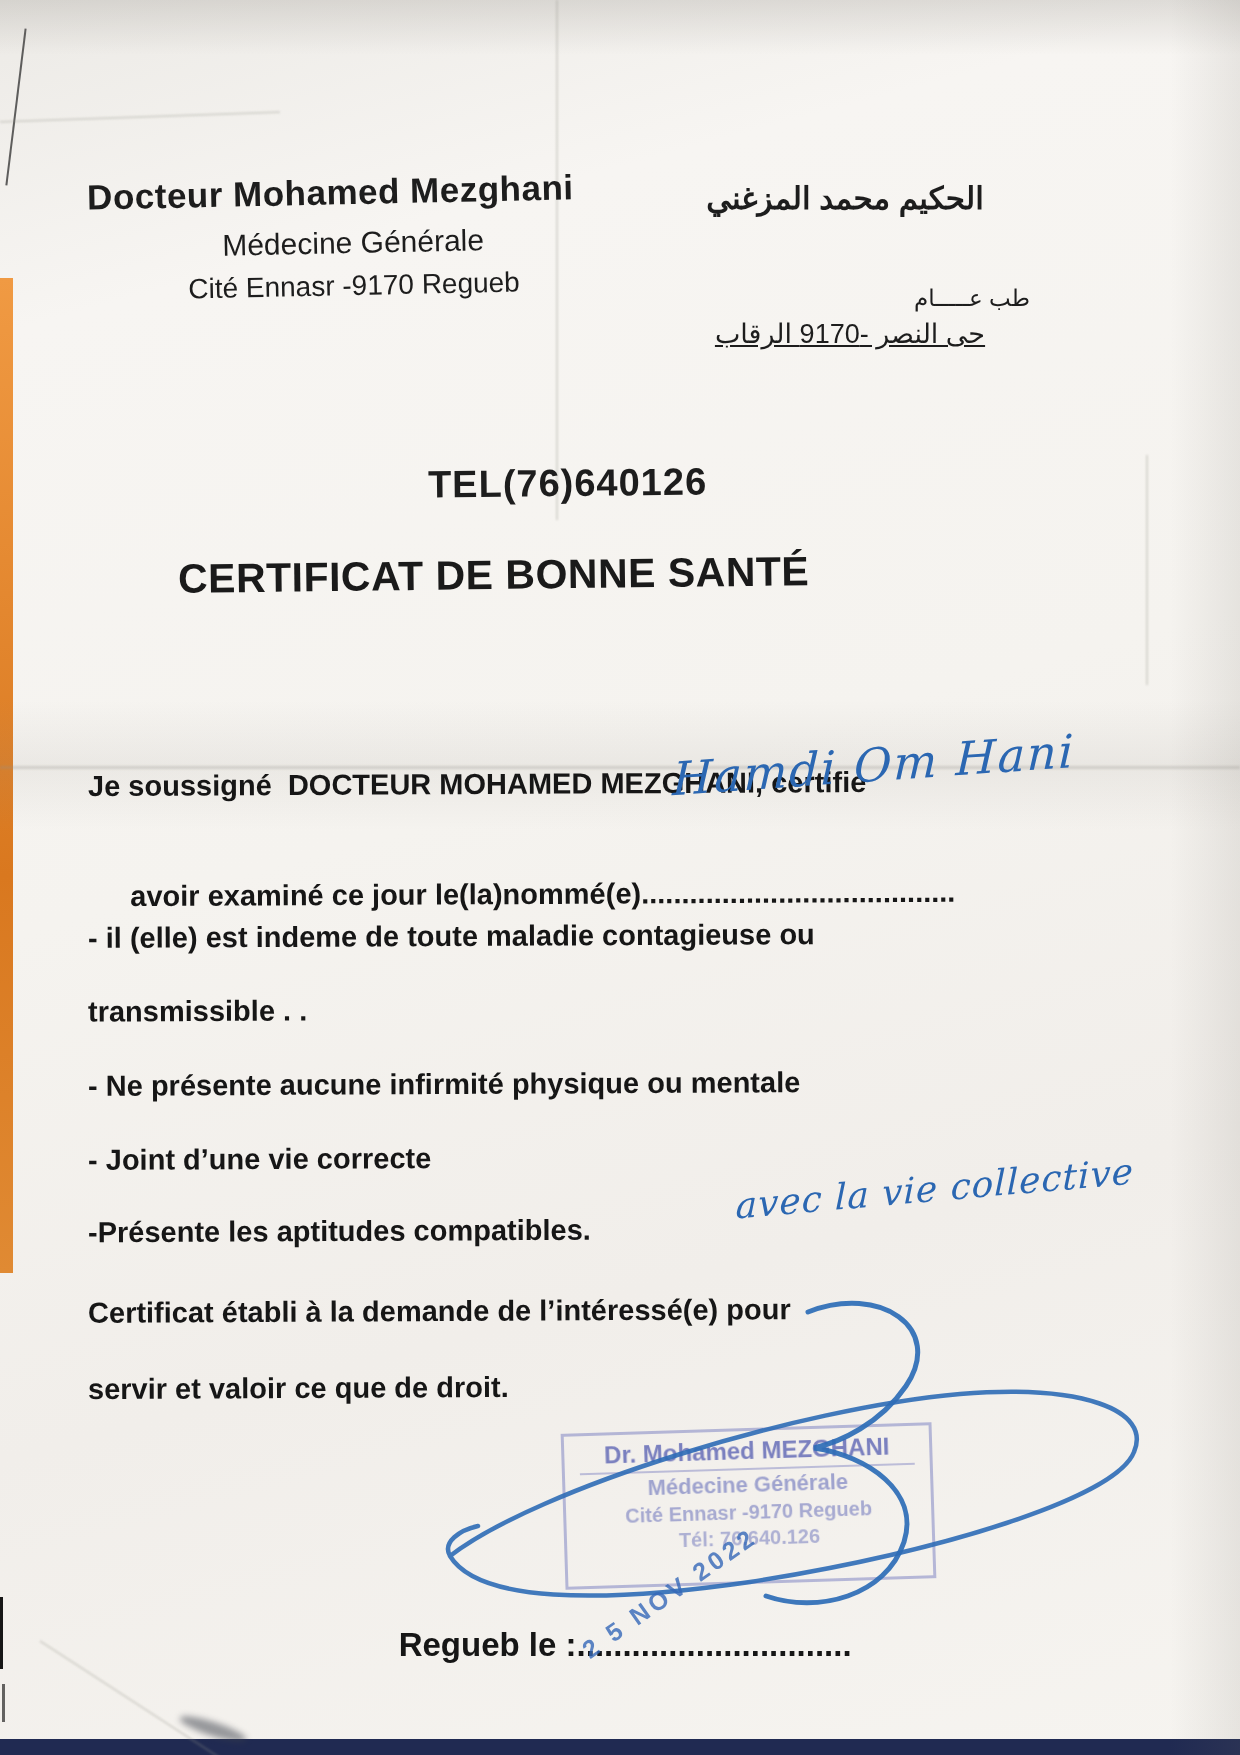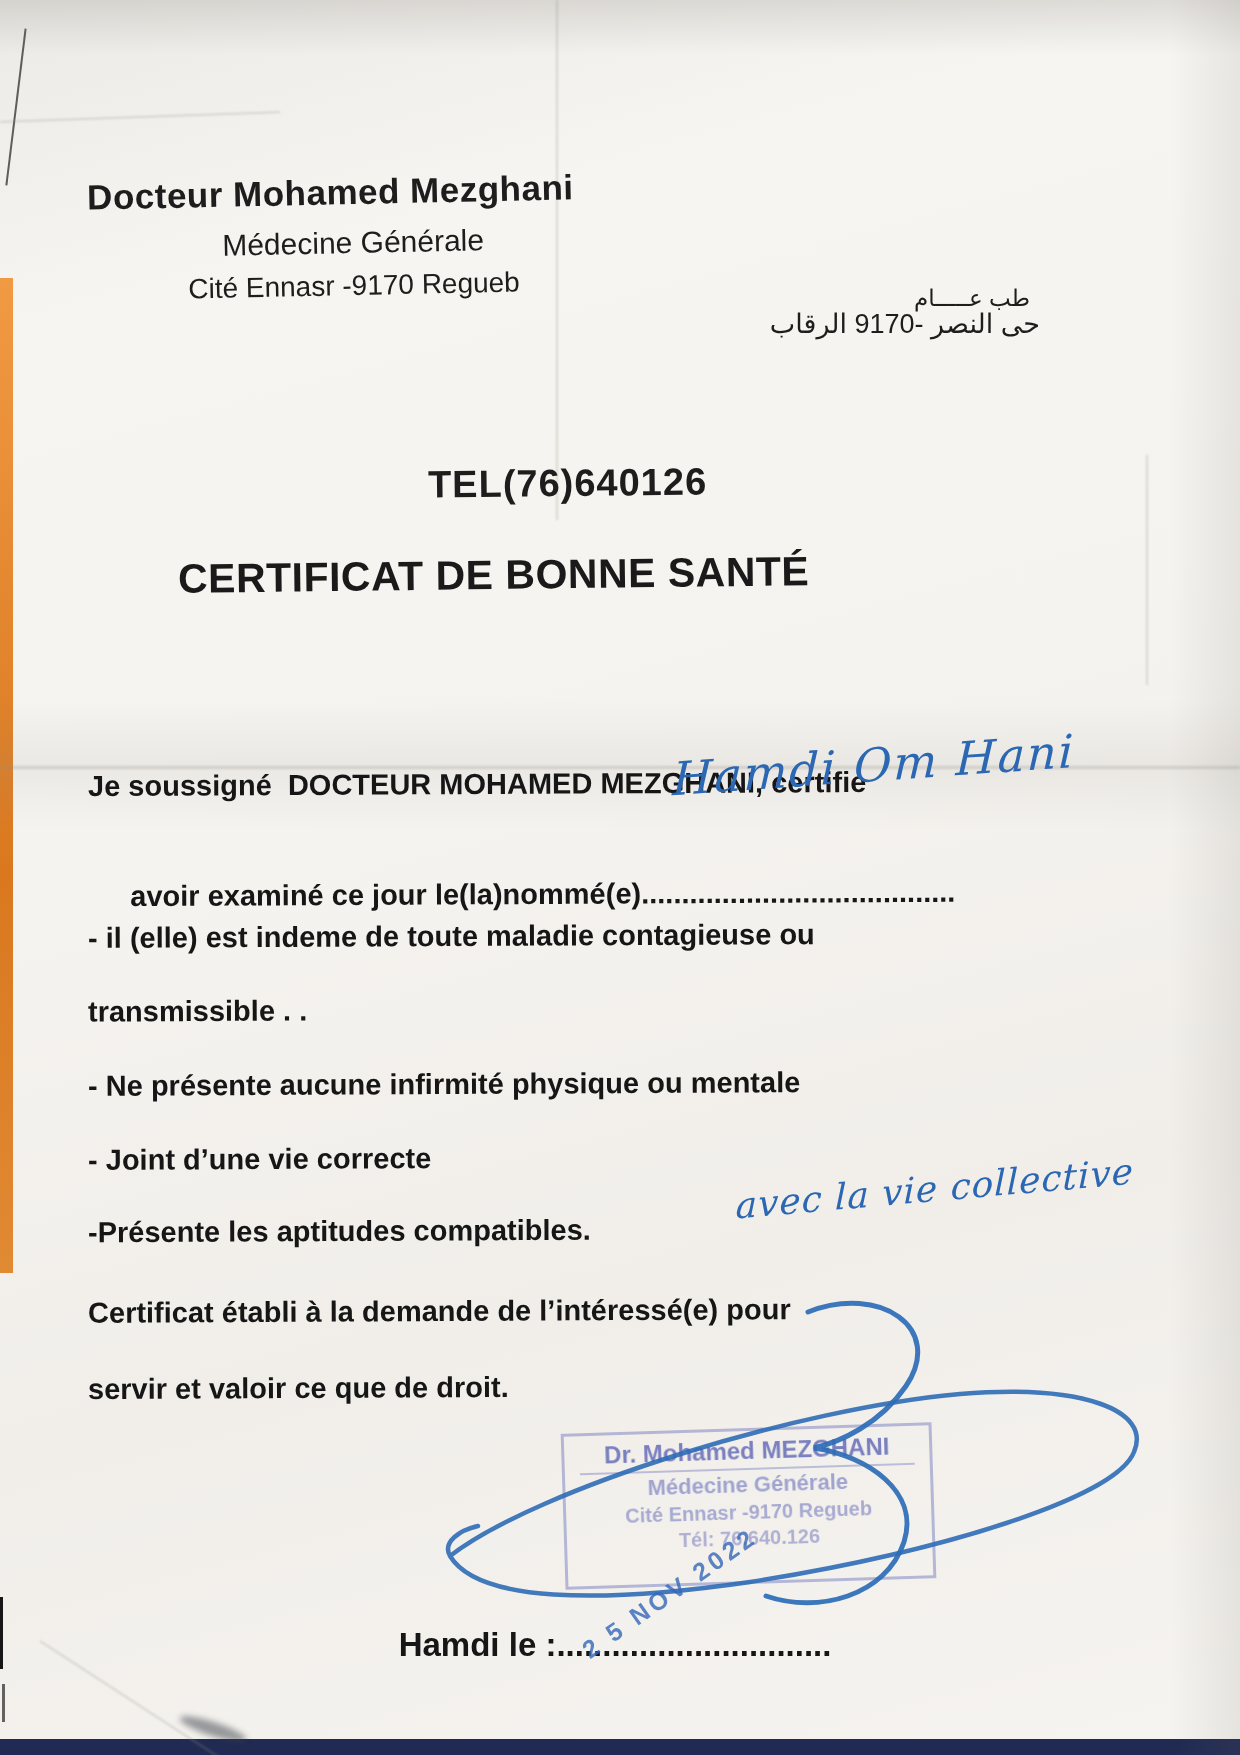--- a/index.html
+++ b/index.html
@@ -25,21 +25,21 @@
   .shade-right{right:0;top:0;width:70px;height:1755px;background:linear-gradient(90deg,rgba(0,0,0,0),rgba(115,110,102,.12));}
   .shade-mid{left:0;top:700px;width:1240px;height:130px;background:linear-gradient(180deg,rgba(0,0,0,0),rgba(140,135,128,.10) 50%,rgba(0,0,0,0));}
   
   .ink{color:#1d1d1d;}
   .hdr-fr{left:88px;top:172px;width:530px;transform:rotate(-1.2deg);}
   .hdr-fr-l1{font-size:35px;font-weight:700;letter-spacing:.5px;white-space:pre;}
   .hdr-fr-l2{font-size:30px;margin-top:14px;text-align:center;white-space:pre;}
   .hdr-fr-l3{font-size:28px;margin-top:10px;text-align:center;white-space:pre;}
   .hdr-ar1{left:670px;top:180px;width:350px;text-align:center;direction:rtl;font-size:31px;font-weight:700;}
   .hdr-ar2{left:830px;top:285px;width:200px;text-align:right;direction:rtl;font-size:23px;}
-  .hdr-ar3{left:660px;top:308px;width:380px;text-align:right;direction:rtl;font-size:27px;}
+  .hdr-ar3{left:660px;top:318px;width:380px;text-align:center;direction:rtl;font-size:27px;text-decoration:underline;}
   .tel{left:428px;top:462px;font-size:38px;font-weight:700;letter-spacing:1px;transform:rotate(-.6deg);white-space:pre;}
   .title{left:178px;top:552px;font-size:41px;font-weight:600;letter-spacing:.5px;transform:rotate(-.7deg);white-space:pre;color:#1a1a1a;}
   .bodyline{left:88px;font-size:29px;font-weight:700;white-space:pre;color:#161616;transform:rotate(-.3deg);}
   
   .hand{font-family:"DejaVu Serif",serif;font-style:italic;color:#2b67b2;white-space:pre;}
   .hand-name{left:672px;top:738px;font-size:46px;transform:rotate(-4deg) skewX(-6deg);letter-spacing:2px;}
   .hand-note{left:735px;top:1168px;font-size:36px;transform:rotate(-5deg) skewX(-6deg);letter-spacing:1px;}
   .hand-date{left:585px;top:1638px;font-size:25px;font-weight:600;letter-spacing:4px;color:rgba(52,104,184,.8);transform:rotate(-35deg);transform-origin:left center;font-style:normal;font-family:"Liberation Sans",sans-serif;}
   
   .stamp{left:563px;top:1428px;width:365px;height:150px;border:3px solid rgba(104,110,186,.45);
@@ -71,20 +71,21 @@
   <div class="abs crease crease-h2"></div>
   <div class="abs crease crease-v1"></div>
   <div class="abs crease crease-v2"></div>
   <div class="abs crease crease-d1"></div>
 
   <div class="abs hdr-fr ink">
     <div class="hdr-fr-l1">Docteur Mohamed Mezghani</div>
     <div class="hdr-fr-l2">Médecine Générale</div>
     <div class="hdr-fr-l3">Cité Ennasr -9170 Regueb</div>
   </div>
+  <div class="abs hdr-ar1 ink">الحكيم محمد المزغني</div>
   <div class="abs hdr-ar2 ink">طب عـــــام</div>
   <div class="abs hdr-ar3 ink">حى النصر -9170 الرقاب</div>
 
   <div class="abs tel ink">TEL(76)640126</div>
 
   <div class="abs title">CERTIFICAT DE BONNE SANTÉ</div>
 
   <div class="abs bodyline" style="top:768px;">Je soussigné  DOCTEUR MOHAMED MEZGHANI, certifie</div>
   <div class="abs bodyline" style="top:845px;left:98px;">
     <span>avoir examiné ce jour le(la)nommé(e).</span><span>......................................</span>
@@ -107,17 +108,17 @@
     <div class="stamp-l3">Cité Ennasr -9170 Regueb</div>
     <div class="stamp-l4">Tél: 76.640.126</div>
   </div>
 
   <svg class="abs sig" width="740" height="350" viewBox="0 0 740 350">
     <path d="M 388,22 C 460,-6 525,38 486,96 C 460,134 420,152 394,158 C 448,166 500,202 484,252 C 466,306 398,324 346,306" fill="none" stroke="#2d6cb6" stroke-width="5" stroke-linecap="round" opacity="0.92"></path>
     <path d="M 30,266 C 118,198 380,118 540,104 C 662,94 732,120 714,162 C 696,208 520,262 330,292 C 178,314 58,312 30,266 C 22,252 40,240 58,236" fill="none" stroke="#2d6cb6" stroke-width="4.5" stroke-linecap="round" opacity="0.9"></path>
   </svg>
 
   <div class="abs footer-line">
-    <span>Hamdi le :</span><span>..............................</span>
+    <span>Regueb le :</span><span>..............................</span>
   </div>
   <div class="abs hand-date abs">2 5 NOV 2022</div>
 
 </div>
 
 </body></html>

